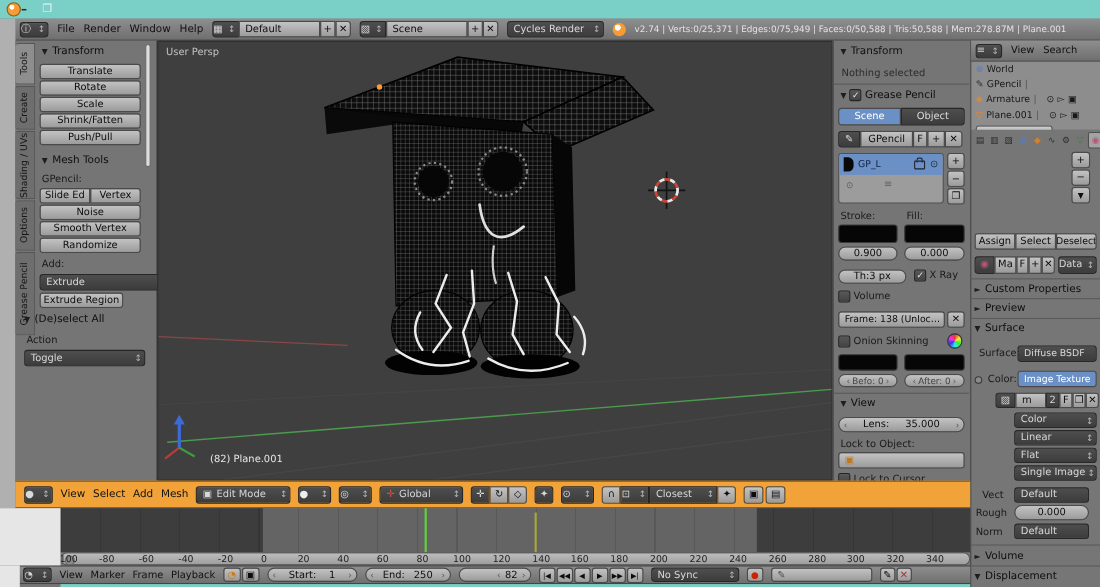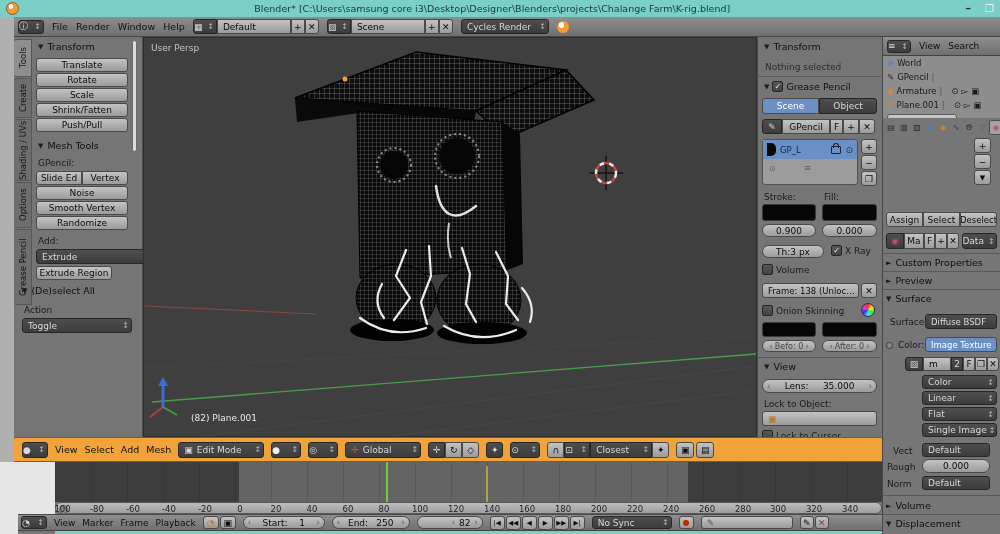--- a/index.html
+++ b/index.html
@@ -34,21 +34,20 @@
   .minilock{width:8px;height:6px;border:1px solid #223;border-radius:1px;position:relative;flex:none}
   .minilock:before{content:"";position:absolute;top:-4px;left:1px;width:4px;height:4px;border:1px solid #223;border-bottom:none;border-radius:3px 3px 0 0}
 </style>
 </head>
 <body>
 
 <div id="app">
 
   <div class="abs flex" style="left: 0px; top: 0px; width: 1000px; height: 17px; padding: 0px 6px; background: rgb(122, 207, 198);">
     <div style="width:11px;height:11px;border-radius:50%;background:radial-gradient(circle at 35% 32%,#fff 0 2px,#f79b34 2.5px);border:1px solid #8a5b17"></div>
-    <div style="flex:1;text-align:center;font-size:9.5px;color:#173b37">Blender* [C:\Users\samsung core i3\Desktop\Designer\Blenders\projects\Chalange Farm\K-rig.blend]</div>
     <span style="font-size:11px;color:#2b2b2b;margin-right:14px;font-weight:bold">–</span>
     <span style="font-size:10px;color:#f2f2f2">❐</span>
   </div>
 
   <div class="abs bar flex" style="left:14px;top:17px;width:986px;height:20px;gap:8px;padding-left:4px">
     <div class="btn dark" style="width:26px;height:14px;gap:2px">
         <span class="icon">ⓘ</span>
         <span class="updn">↕</span>
       </div>
     <span class="menu">File</span>
@@ -79,20 +78,21 @@
         </div>
       <div class="btn" style="width:14px;height:15px;border-radius:0 3px 3px 0">
           <span>✕</span>
         </div>
     </div>
     <div class="btn dark lft" style="width:88px;height:15px">
         <span>Cycles Render</span>
         <span class="updn">↕</span>
       </div>
     <div style="width:12px;height:12px;border-radius:50%;background:radial-gradient(circle at 38% 34%,#fff 0 2.5px,#f79b34 3px);flex:none"></div>
+    <div style="font-size:8px;color:#e2e2e2;white-space:nowrap;overflow:hidden;flex:1">v2.74 | Verts:0/25,371 | Edges:0/75,949 | Faces:0/50,588 | Tris:50,588 | Mem:278.87M | Plane.001</div>
   </div>
 
   <div class="abs" style="left:0;top:17px;width:14px;height:445px;background:#b0b0b0"></div>
 
   <div class="abs" style="left:14px;top:37px;width:129px;height:400px;background:#757575;border-right:1px solid #4c4c4c"></div>
   <div class="abs vtab on" style="left:14px;top:39px;width:18px;height:38px">Tools</div>
   <div class="abs vtab" style="left:14px;top:78px;width:18px;height:40px">Create</div>
   <div class="abs vtab" style="left:14px;top:119px;width:18px;height:62px">Shading / UVs</div>
   <div class="abs vtab" style="left:14px;top:182px;width:18px;height:46px">Options</div>
   <div class="abs vtab" style="left:14px;top:229px;width:18px;height:76px">Grease Pencil</div>

